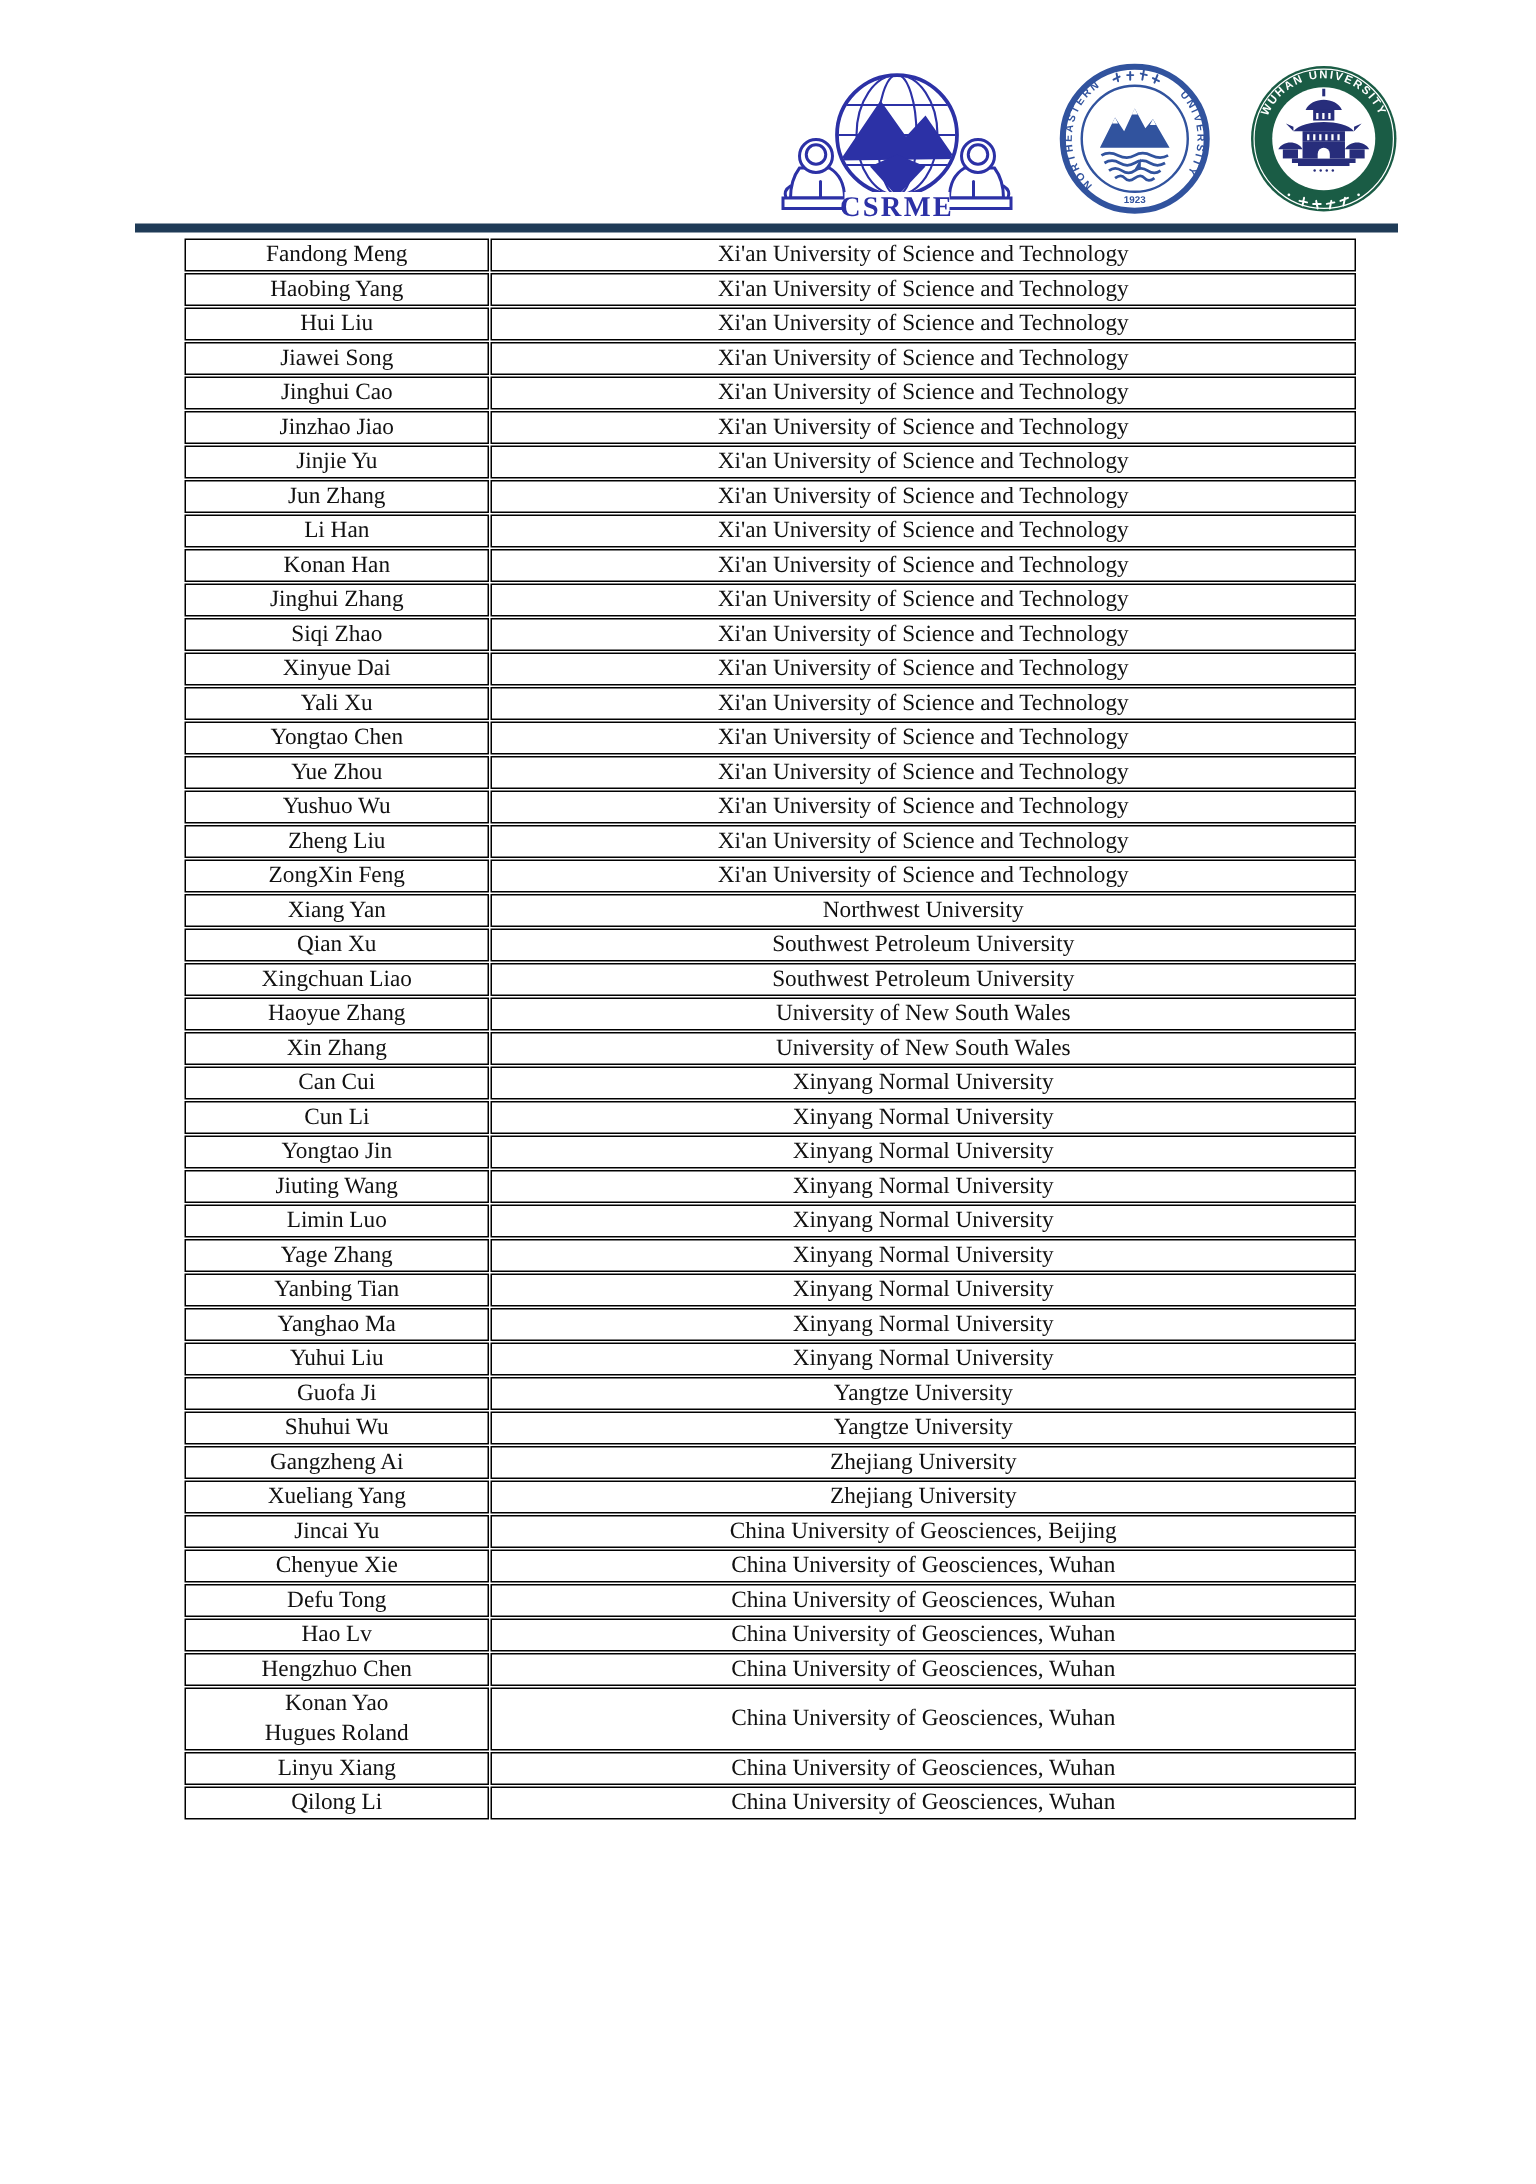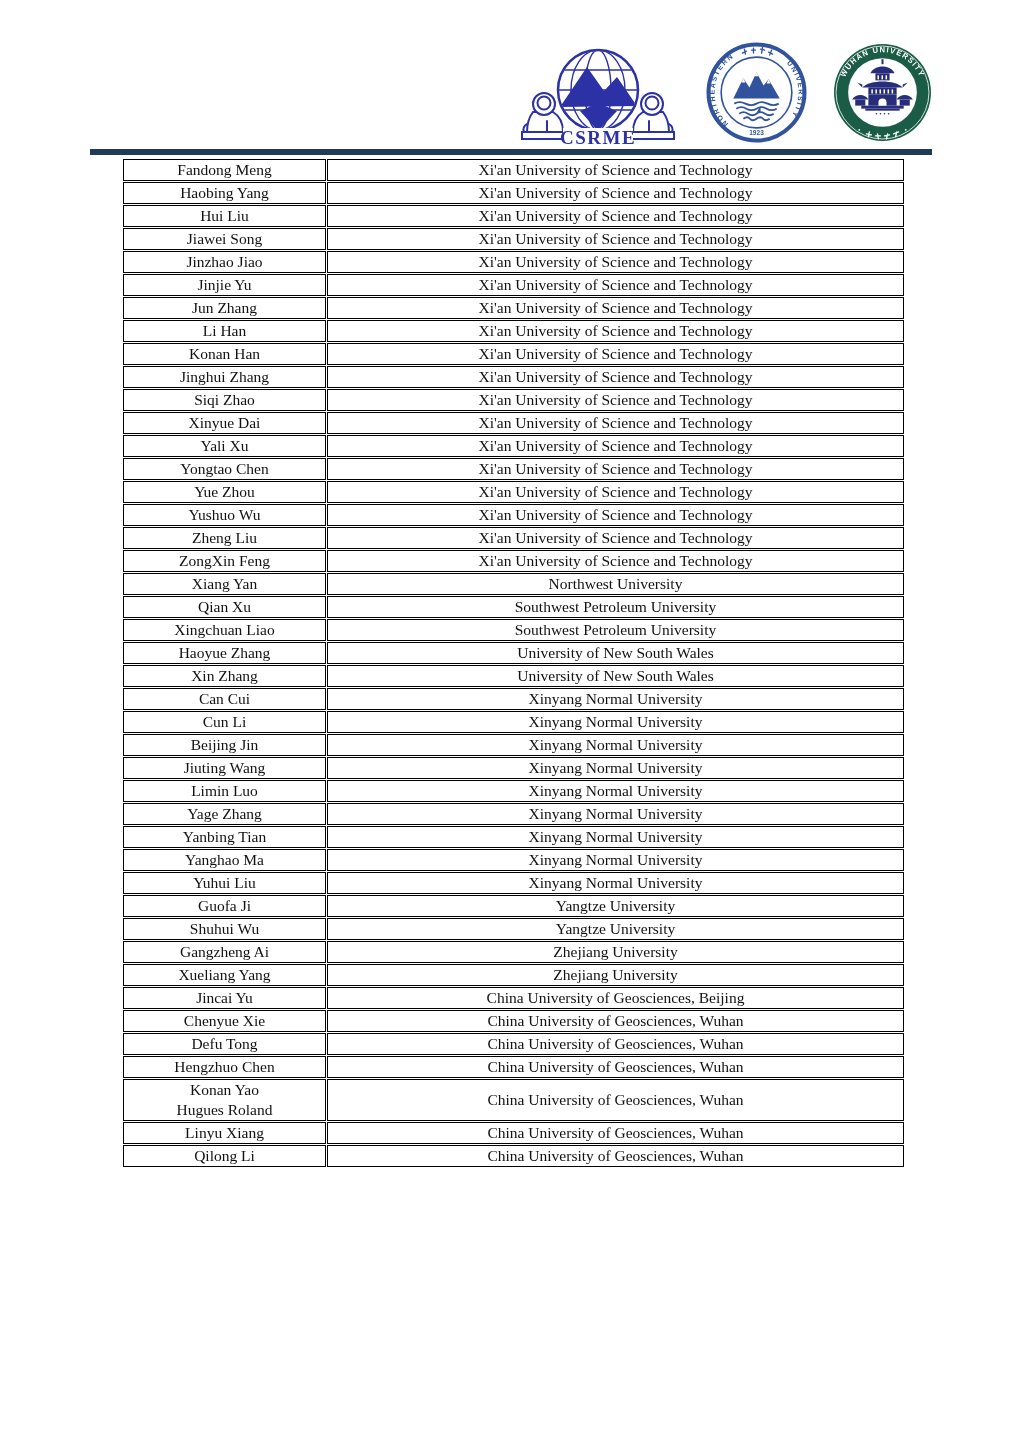--- a/index.html
+++ b/index.html
@@ -204,20 +204,24 @@
     <tr>
       <td class="name-col">Hui Liu</td>
       <td>Xi'an University of Science and Technology</td>
     </tr>
 
     <tr>
       <td class="name-col">Jiawei Song</td>
       <td>Xi'an University of Science and Technology</td>
     </tr>
 
+    <tr>
+      <td class="name-col">Jinghui Cao</td>
+      <td>Xi'an University of Science and Technology</td>
+    </tr>
 
     <tr>
       <td class="name-col">Jinzhao Jiao</td>
       <td>Xi'an University of Science and Technology</td>
     </tr>
 
     <tr>
       <td class="name-col">Jinjie Yu</td>
       <td>Xi'an University of Science and Technology</td>
     </tr>
@@ -312,21 +316,21 @@
       <td class="name-col">Can Cui</td>
       <td>Xinyang Normal University</td>
     </tr>
 
     <tr>
       <td class="name-col">Cun Li</td>
       <td>Xinyang Normal University</td>
     </tr>
 
     <tr>
-      <td class="name-col">Beijing Jin</td>
+      <td class="name-col">Yongtao Jin</td>
       <td>Xinyang Normal University</td>
     </tr>
 
     <tr>
       <td class="name-col">Jiuting Wang</td>
       <td>Xinyang Normal University</td>
     </tr>
 
     <tr>
       <td class="name-col">Limin Luo</td>
@@ -382,20 +386,24 @@
     <tr>
       <td class="name-col">Chenyue Xie</td>
       <td>China University of Geosciences, Wuhan</td>
     </tr>
 
     <tr>
       <td class="name-col">Defu Tong</td>
       <td>China University of Geosciences, Wuhan</td>
     </tr>
 
+    <tr>
+      <td class="name-col">Hao Lv</td>
+      <td>China University of Geosciences, Wuhan</td>
+    </tr>
 
     <tr>
       <td class="name-col">Hengzhuo Chen</td>
       <td>China University of Geosciences, Wuhan</td>
     </tr>
 
     <tr>
       <td class="name-col">Konan Yao
 Hugues Roland</td>
       <td>China University of Geosciences, Wuhan</td>

